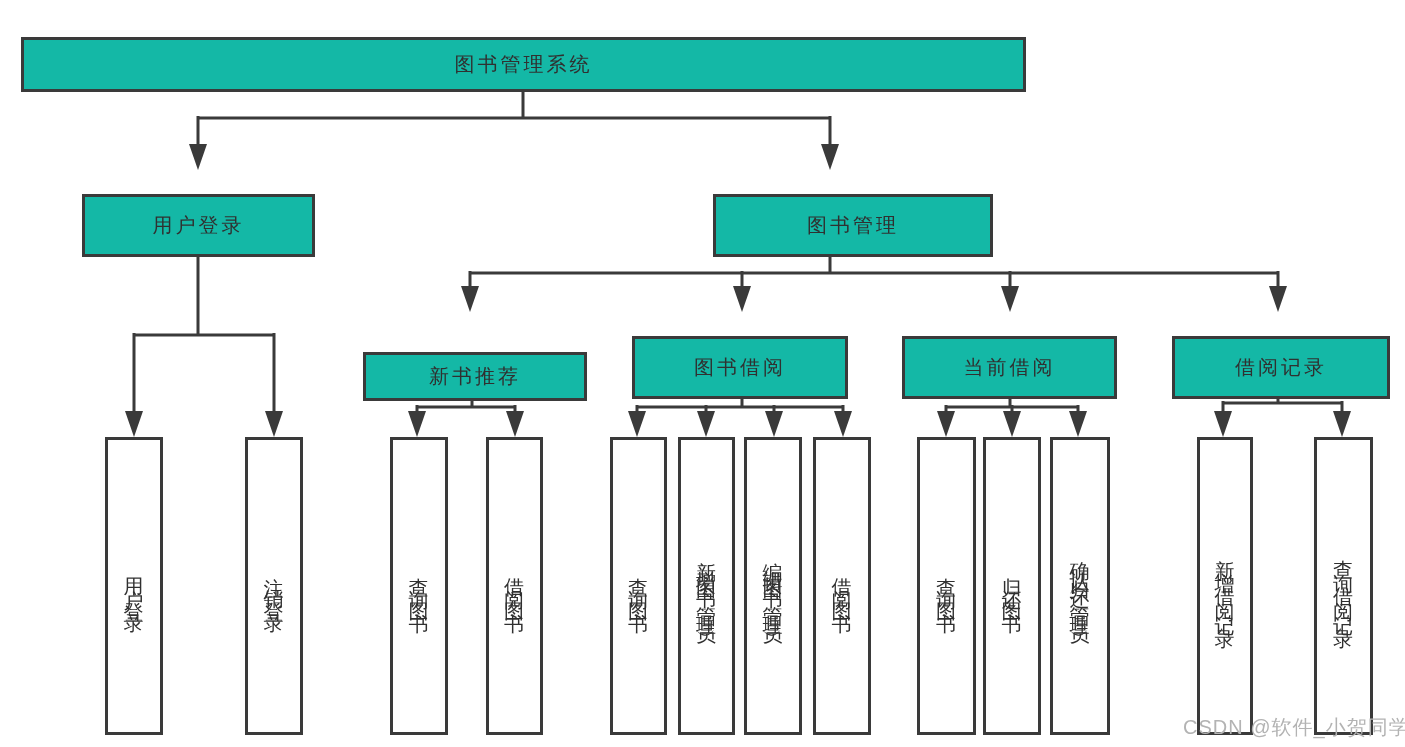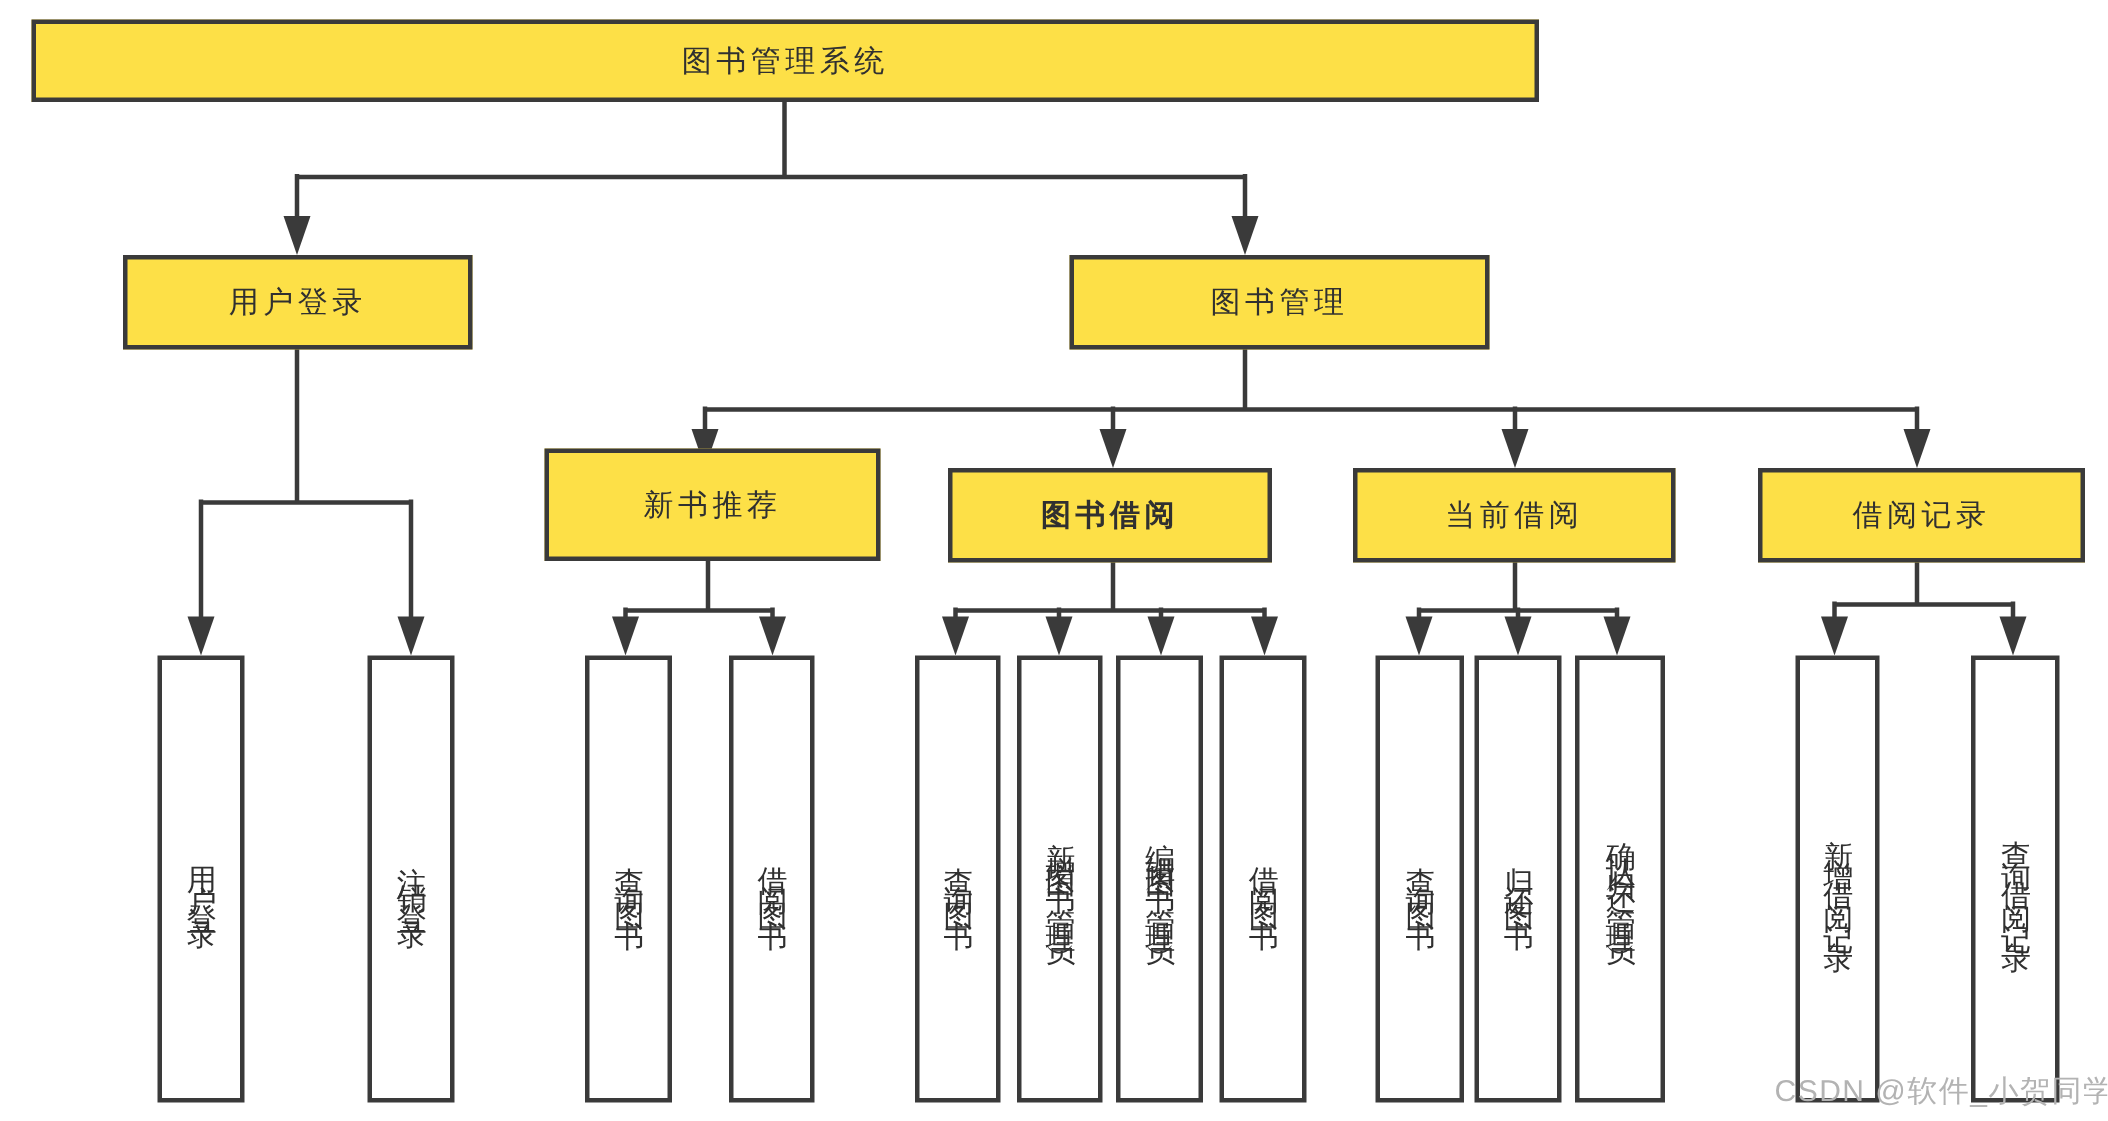--- a/index.html
+++ b/index.html
@@ -8,24 +8,25 @@
     position:relative;
     width:1405px;height:747px;
     background:#ffffff;
     overflow:hidden;
   }
   .wires{position:absolute;left:0;top:0;z-index:0;}
   .hbox{
     position:absolute;z-index:1;
     box-sizing:border-box;
     border:3px solid #3a3a3a;
-    background:#fde047;
+    background:#14b8a6;
     display:flex;align-items:center;justify-content:center;
     font-size:20px;color:#303030;letter-spacing:3px;
     white-space:nowrap;
+    margin-top:24px;
   }
   .vbox{
     position:absolute;z-index:1;
     box-sizing:border-box;
     border:3px solid #3a3a3a;
     background:#ffffff;
     display:flex;align-items:center;justify-content:center;
   }
   .vtext{
     writing-mode:vertical-rl;
@@ -86,22 +87,22 @@
       <polygon points="1214,411 1232,411 1223,437"></polygon>
       <polygon points="1333,411 1351,411 1342,437"></polygon>
     </g>
   </svg>
 
   <div class="hbox" style="left:21px;top:13px;width:1005px;height:55px;">图书管理系统</div>
 
   <div class="hbox" style="left:82px;top:170px;width:233px;height:63px;">用户登录</div>
   <div class="hbox" style="left:713px;top:170px;width:280px;height:63px;">图书管理</div>
 
-  <div class="hbox" style="left:363px;top:299px;width:224px;height:75px;">新书推荐</div>
-  <div class="hbox" style="left:632px;top:312px;width:216px;height:63px;font-weight:bold;">图书借阅</div>
+  <div class="hbox" style="left:363px;top:328px;width:224px;height:49px;">新书推荐</div>
+  <div class="hbox" style="left:632px;top:312px;width:216px;height:63px;">图书借阅</div>
   <div class="hbox" style="left:1172px;top:312px;width:218px;height:63px;">借阅记录</div>
   <div class="hbox" style="left:902px;top:312px;width:215px;height:63px;">当前借阅</div>
 
   <div class="vbox" style="left:105px;top:437px;width:58px;height:298px;">
     <span class="vtext ls4">用户登录</span>
   </div>
   <div class="vbox" style="left:245px;top:437px;width:58px;height:298px;">
     <span class="vtext ls4">注销登录</span>
   </div>
 

